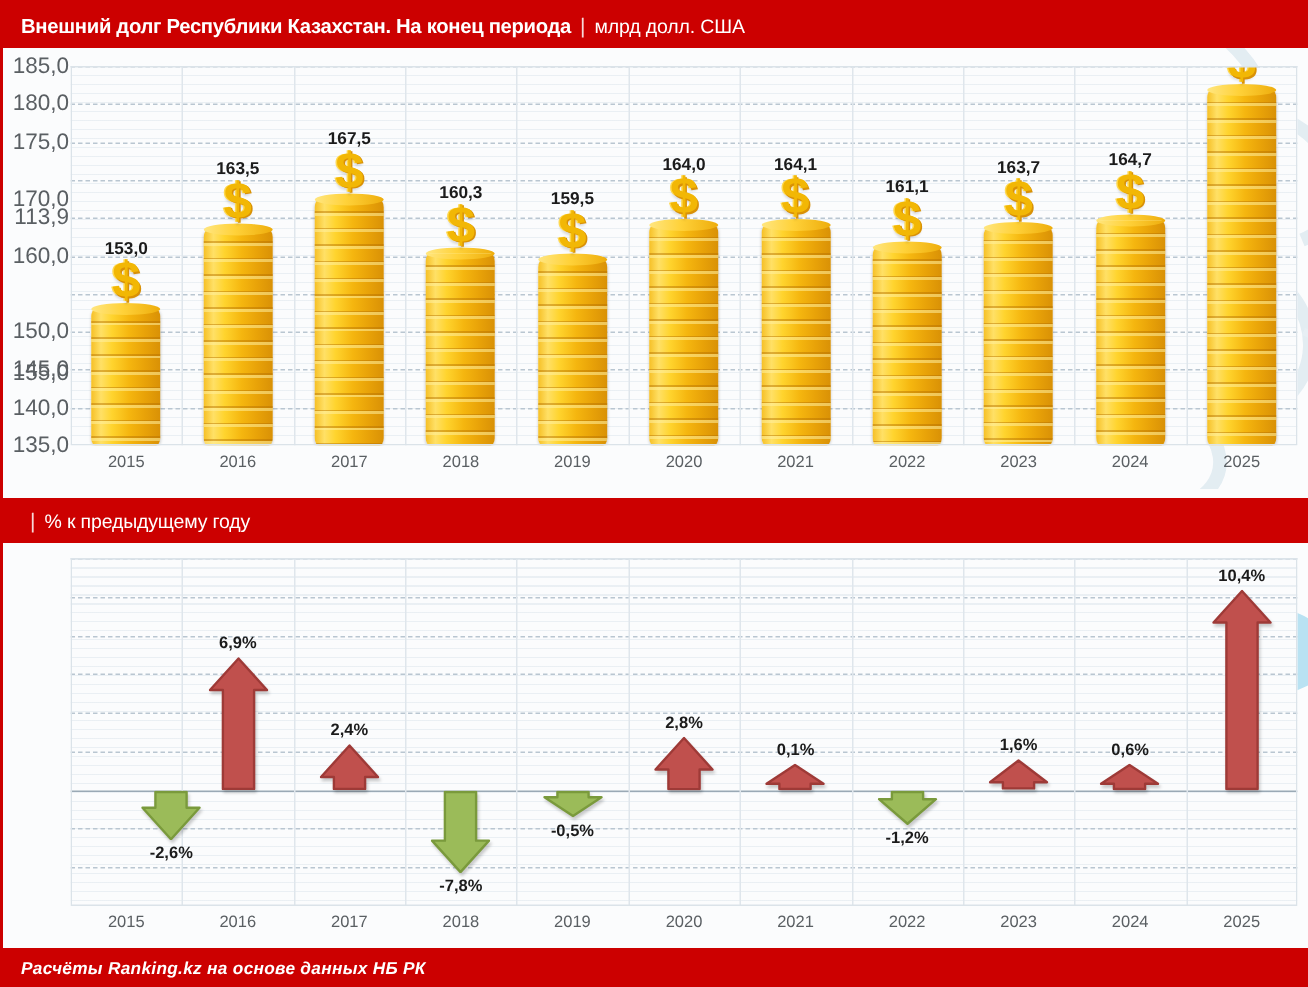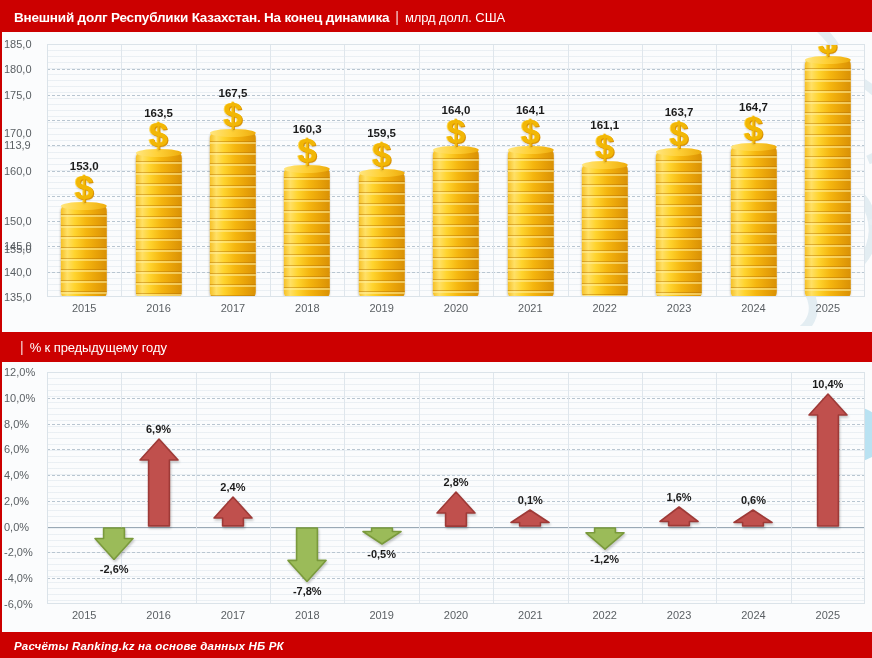--- a/index.html
+++ b/index.html
@@ -51,22 +51,22 @@
     pointer-events:none;
   }
   .gridline{position:absolute;left:0;width:100%;height:0;
     border-top:1px dashed #b9c6d1;}
   .gridline.zero{border-top:1px solid #9aa9b5;}
   .vline{position:absolute;top:0;height:100%;width:0;border-left:1px solid #dfe6ec;}
   .plot-border{position:absolute;inset:0;border:1px solid #dbe3e9;pointer-events:none;}
 
   
   .ytick{
-    position:absolute;right:0;width:42px;
-    font-size:11px;color:#5a5f63;
+    position:absolute;right:0;width:42px;text-align:right;
+    font-size:15px;color:#5a5f63;
     transform:translateY(-50%);
     font-family:"Liberation Sans", sans-serif;
   }
   .yaxis{position:absolute;left:0;width:44px;top:0;height:100%;}
   #yaxis-debt{top:12px;height:253px;}
   #yaxis-dyn{top:10px;height:232px;}
   .xtick{
     position:absolute;text-align:center;font-size:11px;color:#5a5f63;
     transform:translateX(-50%);
   }
@@ -126,21 +126,21 @@
     position:absolute;left:50%;transform:translateX(-50%);
     white-space:nowrap;font-size:11px;font-weight:bold;color:#1b1b1b;
   }
 </style>
 </head>
 <body>
 
 <div class="infographic">
 
   <div class="banner" id="banner-top">
-    <span class="bnr-strong">Внешний долг Республики Казахстан. На конец динамика</span>
+    <span class="bnr-strong">Внешний долг Республики Казахстан. На конец периода</span>
     <span class="bnr-sep">|</span>
     <span class="bnr-light">млрд долл. США</span>
   </div>
 
   <div class="chart" id="chart-debt">
 
     <svg class="ornament" viewBox="0 0 230 300" xmlns="http://www.w3.org/2000/svg">
       <g fill="none" stroke="#c7dbe6" stroke-width="9" opacity=".85">
         <path d="M150 -10 C 210 30, 205 95, 150 105 C 110 112, 95 70, 130 55 C 155 45, 170 70, 150 82"></path>
         <path d="M95 120 C 150 135, 160 190, 110 205 C 72 216, 55 175, 88 160 C 112 150, 126 178, 106 190"></path>
@@ -324,32 +324,20 @@
           <line x1="172" y1="47" x2="178" y2="58"></line>
         </g>
         <path d="M120 112 C 146 104, 172 122, 196 136 C 220 150, 250 154, 276 142
                  C 300 131, 318 112, 330 92 C 318 122, 300 148, 272 160
                  C 244 172, 212 166, 186 150 C 162 136, 140 122, 120 112 Z" fill="#FBF0B8"></path>
         <path d="M88 98 C 100 92, 112 96, 120 104 C 110 102, 98 102, 88 106 Z" fill="#FBF0B8"></path>
         <path d="M86 112 C 98 108, 110 112, 118 120 C 108 117, 96 117, 86 120 Z" fill="#FBF0B8"></path>
       </g>
     </svg>
 
-    <div class="yaxis" id="yaxis-dyn">
-        <div class="ytick" style="top: 0px;">12,0%</div>
-        <div class="ytick" style="top: 25.7778px;">10,0%</div>
-        <div class="ytick" style="top: 51.5556px;">8,0%</div>
-        <div class="ytick" style="top: 77.3333px;">6,0%</div>
-        <div class="ytick" style="top: 103.111px;">4,0%</div>
-        <div class="ytick" style="top: 128.889px;">2,0%</div>
-        <div class="ytick" style="top: 154.667px;">0,0%</div>
-        <div class="ytick" style="top: 180.444px;">-2,0%</div>
-        <div class="ytick" style="top: 206.222px;">-4,0%</div>
-        <div class="ytick" style="top: 232px;">-6,0%</div>
-      </div>
 
     <div class="plot" id="plot-dyn">
       <div class="hairlines"></div>
       <div id="grid-dyn">
           <div class="gridline" style="top: 0px;"></div>
           <div class="gridline" style="top: 25.7778px;"></div>
           <div class="gridline" style="top: 51.5556px;"></div>
           <div class="gridline" style="top: 77.3333px;"></div>
           <div class="gridline" style="top: 103.111px;"></div>
           <div class="gridline" style="top: 128.889px;"></div>

